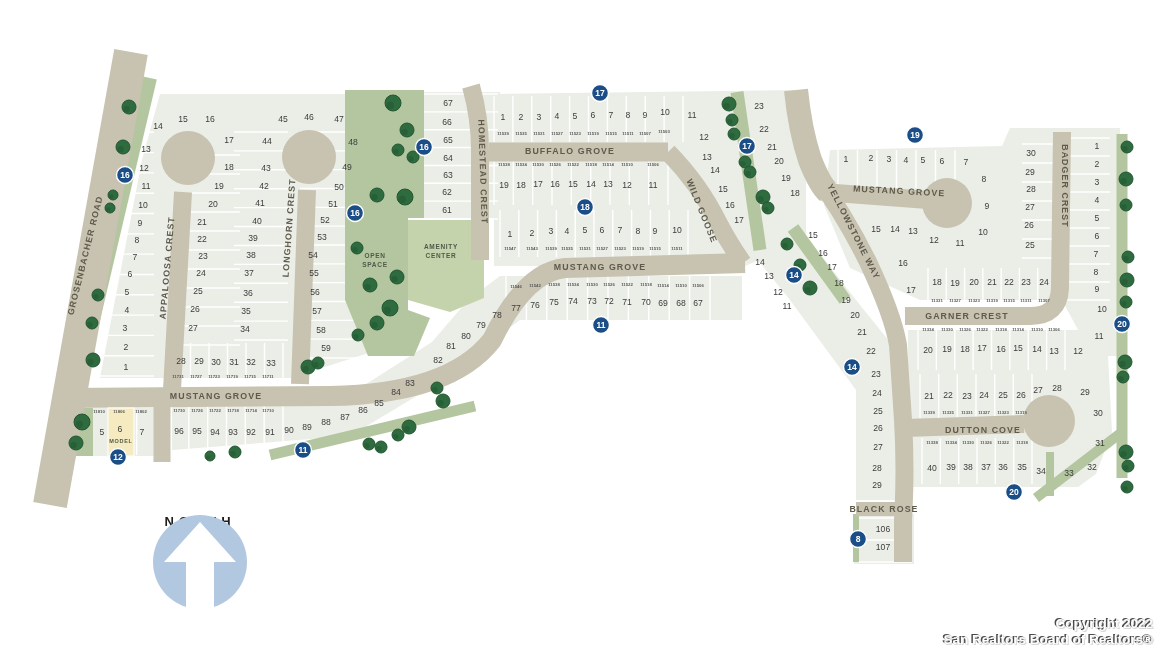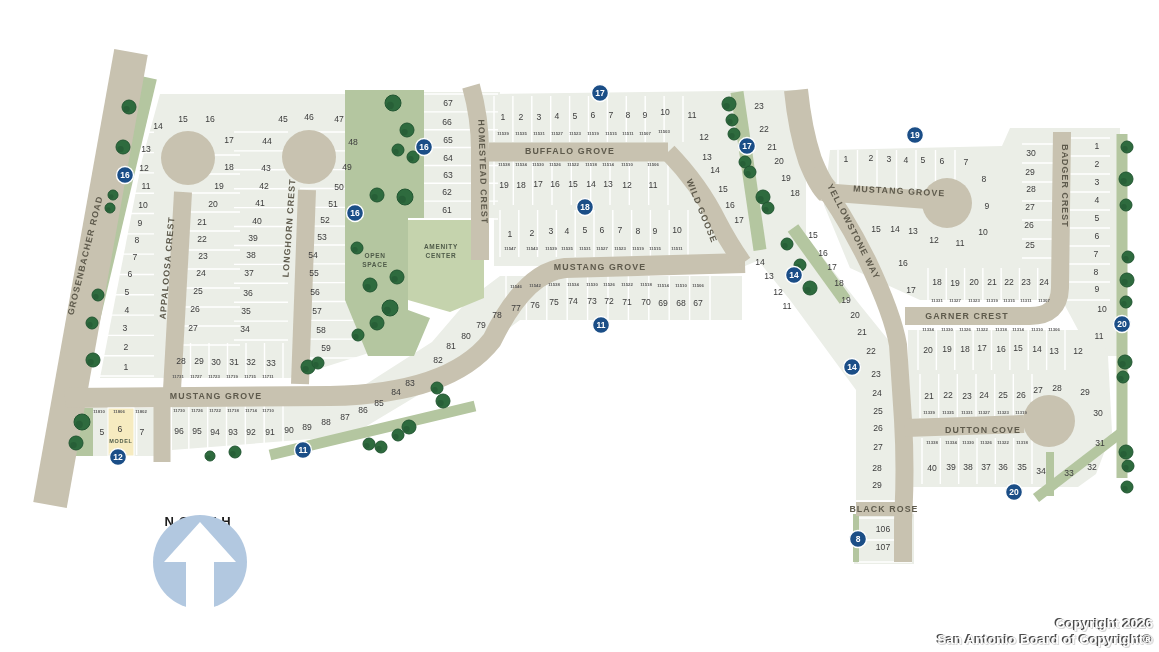--- a/index.html
+++ b/index.html
@@ -704,16 +704,16 @@
 
   <div class="north">
     <svg width="100" height="108" viewBox="0 0 100 108">
       <circle cx="50" cy="50" r="47" fill="#b2c8e0"></circle>
       <polygon points="50,10 86,50 64,50 64,104 36,104 36,50 14,50" fill="#ffffff"></polygon>
     </svg>
     <div class="north-label">NORTH</div>
   </div>
 
   <div class="copyright">
-    <div>Copyright 2026</div>
-    <div>San Antonio Board of Copyright®</div>
+    <div>Copyright 2022</div>
+    <div>San Realtors Board of Realtors®</div>
   </div>
 </div>
 
 </body></html>

